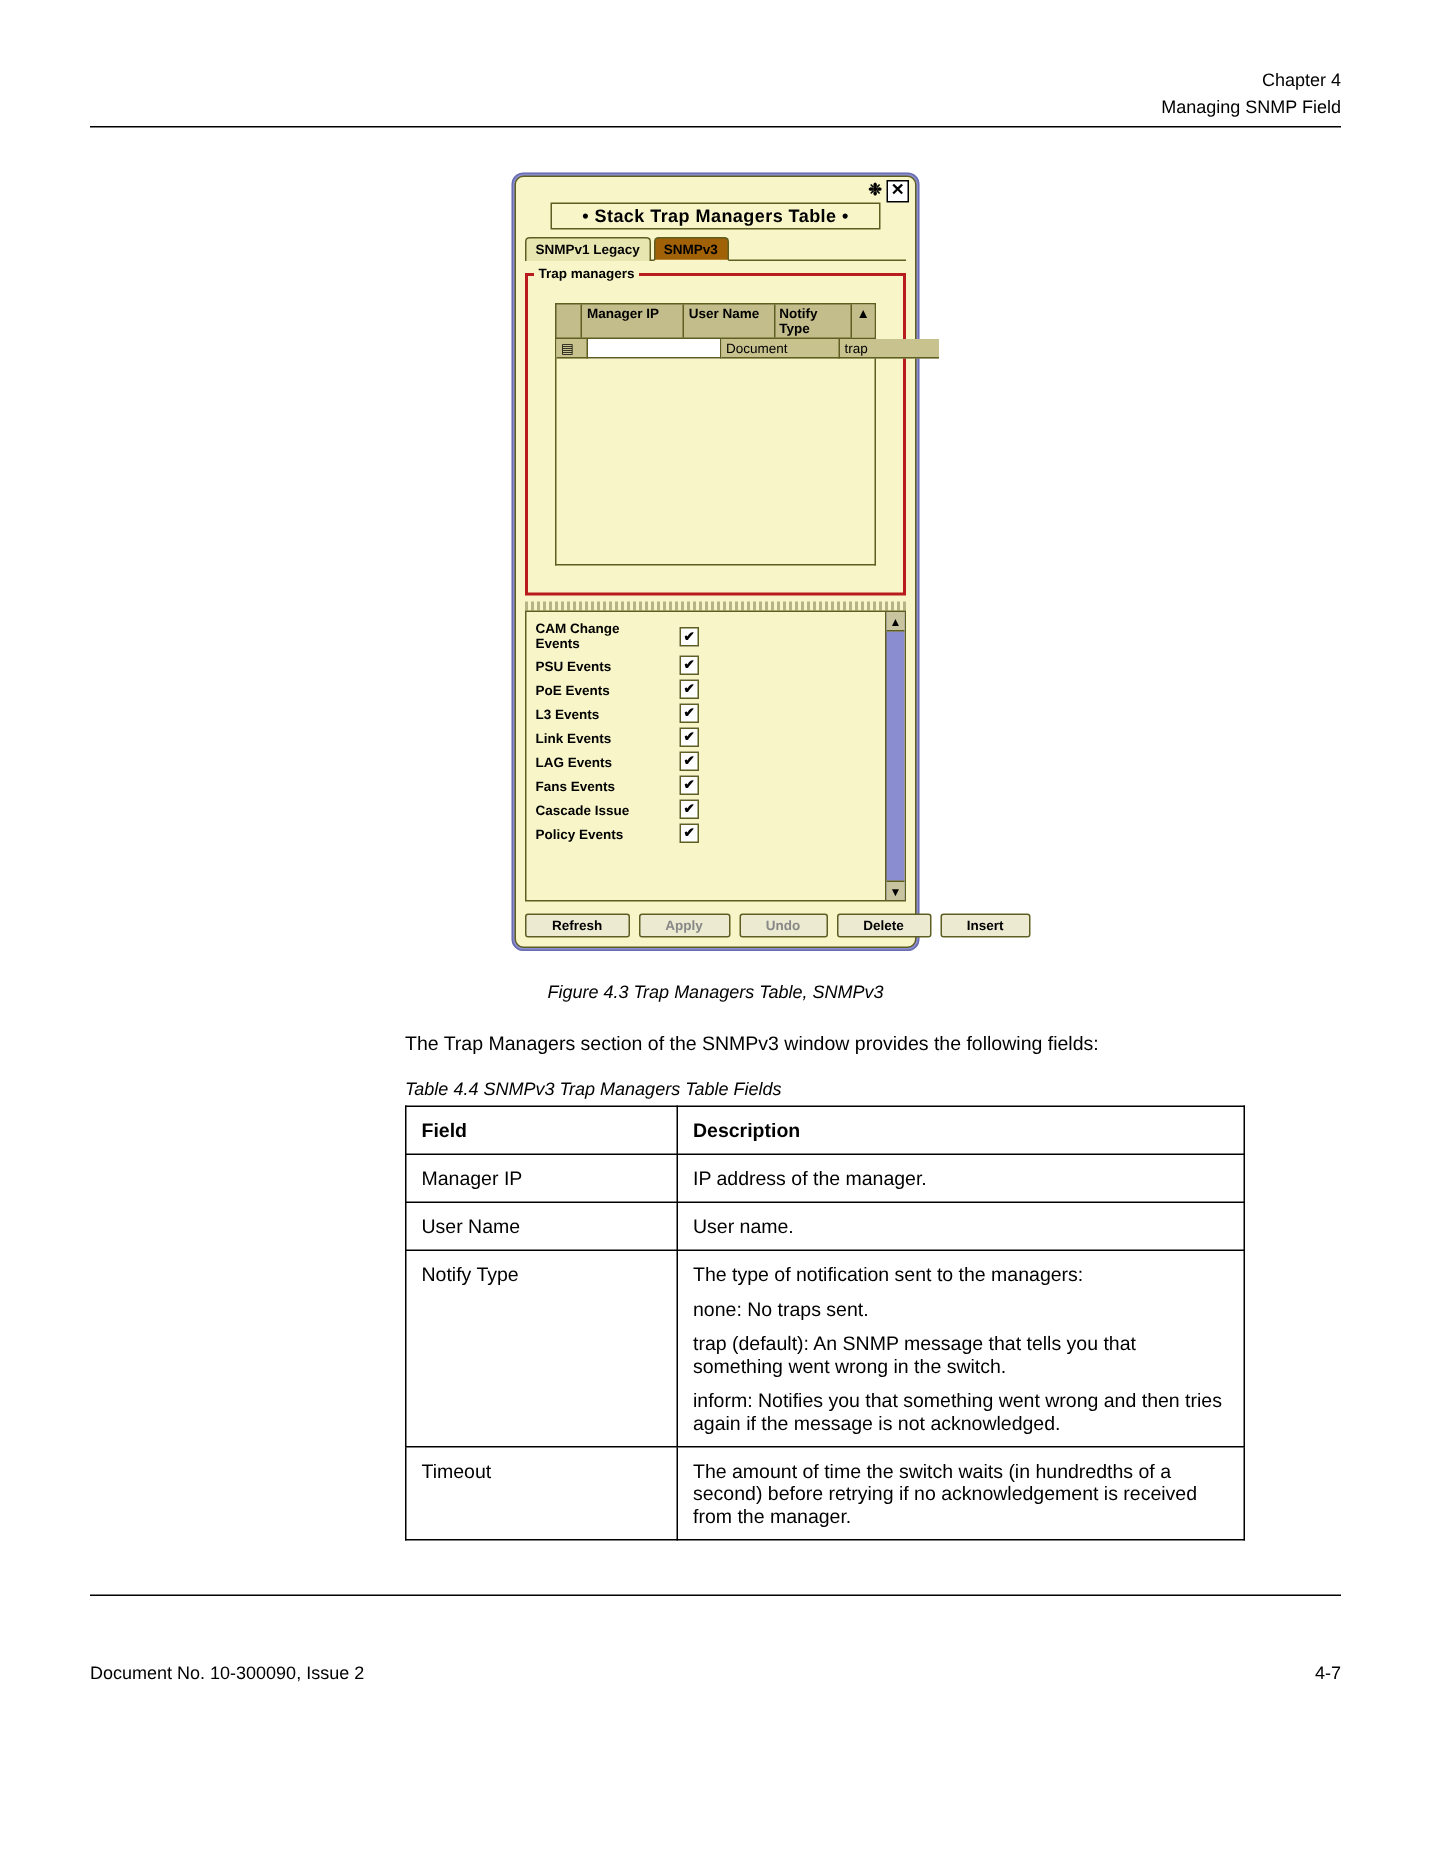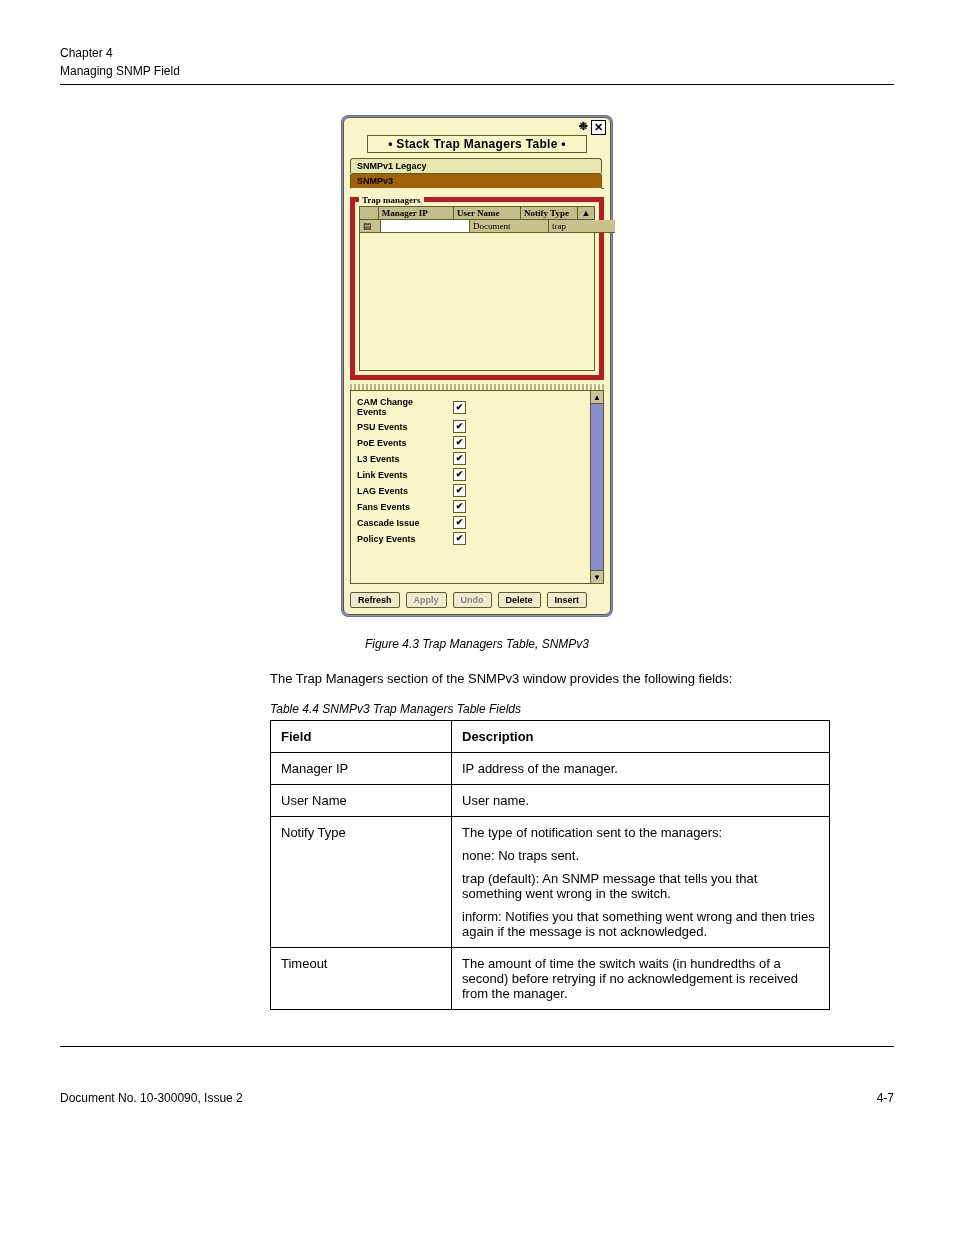--- a/index.html
+++ b/index.html
@@ -11,21 +11,21 @@
   }
   .page {
     padding: 40px 60px 40px 60px;
   }
   .hr-top, .hr-bottom {
     border: none;
     border-top: 1px solid #000;
     margin: 0;
   }
   .header-text {
-    text-align: left;
+    text-align: right;
     font-size: 12px;
     margin: 6px 0 6px 0;
   }
   .figure-wrap {
     display: flex;
     justify-content: center;
     margin: 30px 0 20px 0;
   }
   
   .dialog-border {
@@ -76,42 +76,40 @@
     background: #f8f6c8;
     padding: 1px 20px;
     font-size: 12px;
     font-weight: bold;
     letter-spacing: 0.3px;
   }
   .tabs {
     display: flex;
     border-bottom: 1px solid #5e5e23;
     margin: 0 6px;
-    flex-direction: column;
   }
   .tab {
     padding: 2px 6px;
     border: 1px solid #5e5e23;
     border-bottom: none;
     background: #e8e6b0;
     margin-right: 2px;
     border-radius: 3px 3px 0 0;
     position: relative;
     top: 1px;
   }
   .tab.active {
     background: #a16207;
     border-bottom: 1px solid #f8f6c8;
   }
   .fieldset {
-    border: 5px solid #b91c1c;
+    border: 2px solid #b91c1c;
     margin: 4px 6px 4px 6px;
-    padding: 4px;
+    padding: 18px;
     position: relative;
-    font-family: Liberation Serif, serif;
   }
   .fieldset .legend {
     position: absolute;
     top: -7px;
     left: 4px;
     background: #f8f6c8;
     padding: 0 3px;
     font-size: 9px;
   }
   .grid-head {
@@ -206,21 +204,21 @@
   .vscroll .track { flex:1; }
   .buttons {
     display: flex;
     gap: 6px;
     padding: 4px 6px 6px 6px;
     justify-content: flex-start;
   }
   .btn {
     border: 1px solid #5e5e23;
     background: #ecead0;
-    padding: 2px 7px;
+    padding: 2px 17px;
     font-size: 9px;
     font-weight: bold;
     border-radius: 2px;
   }
   .btn.disabled { color: #888; }
   
   .caption {
     text-align: center;
     font-size: 12px;
     margin: 4px 0 20px 0;

